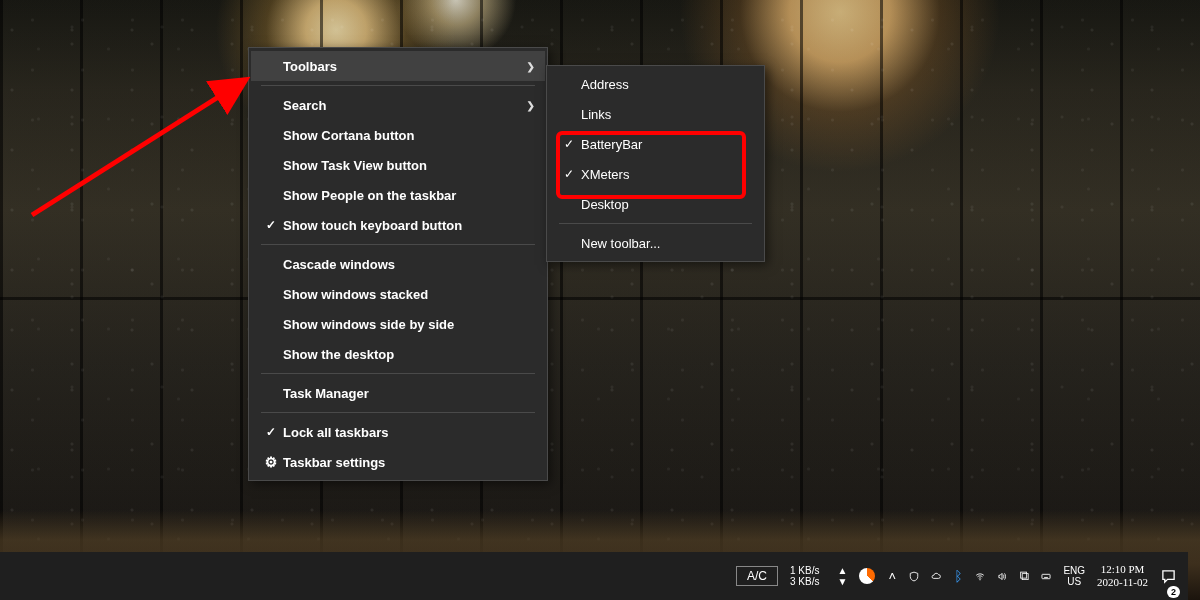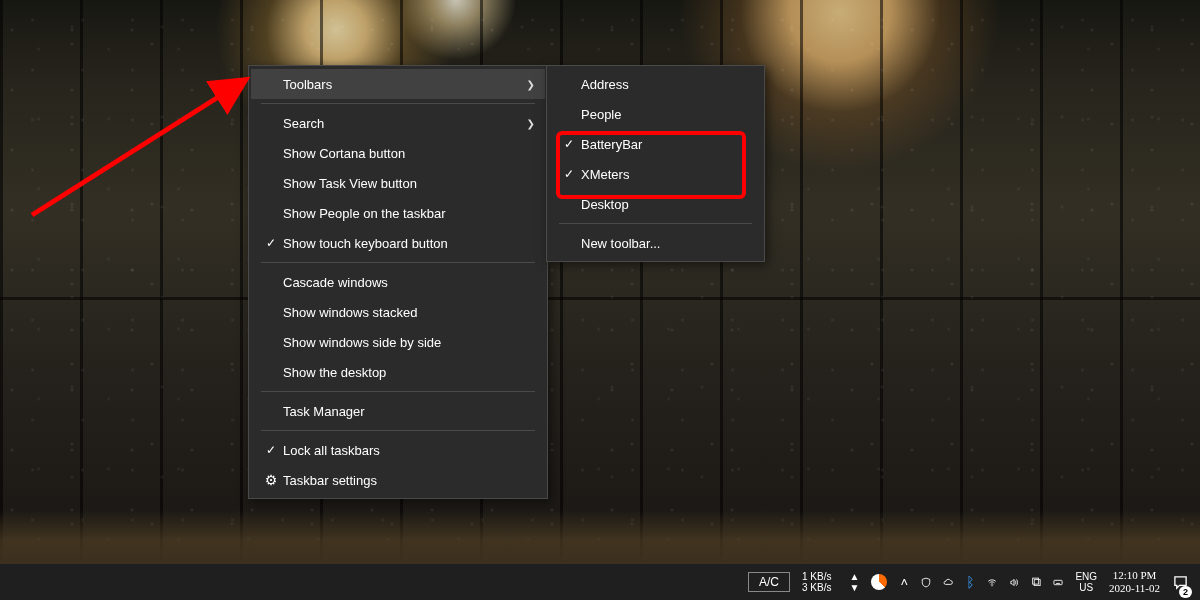--- a/index.html
+++ b/index.html
@@ -38,21 +38,21 @@
 
   
   .context-menu, .submenu {
     position: absolute;
     background: #2b2b2b;
     border: 1px solid #4a4a4a;
     padding: 3px 2px;
     box-shadow: 3px 3px 10px rgba(0,0,0,0.5);
     color: #fff;
   }
-  .context-menu { left: 248px; top: 65px; width: 300px; }
+  .context-menu { left: 248px; top: 47px; width: 300px; font-weight: bold; }
   .submenu      { left: 546px; top: 65px; width: 219px; }
 
   .menu-item {
     display: flex; align-items: center;
     height: 30px;
     padding: 0 30px 0 8px;
     cursor: default;
     position: relative;
     white-space: nowrap;
   }
@@ -79,21 +79,21 @@
   }
   .anno-box {
     position: absolute;
     border: 4px solid #ff0000;
     border-radius: 6px;
     pointer-events: none;
   }
 
   
   .taskbar {
-    position: absolute; left: 0; right: 0; bottom: 0; height: 36px;
+    position: absolute; left: 0; right: 12px; bottom: 0; height: 48px;
     background: #1f1f1f;
     display: flex; align-items: center;
     color: #fff;
     font-size: 12px;
   }
   .task-spacer { flex: 1; }
   .tray { display: flex; align-items: center; height: 100%; }
   .tray > div { display: flex; align-items: center; justify-content: center; height: 100%; padding: 0 6px; }
   .tray-icon { width: 22px; font-size: 13px; color: #fff; }
   .batterybar-box { border: 1px solid #888; padding: 2px 10px; font-size: 12px; }
@@ -180,21 +180,21 @@
   </div>
 </div>
 
 <div class="submenu">
   <div class="menu-item">
     <span class="chk"></span>
     <span class="lbl">Address</span>
   </div>
   <div class="menu-item">
     <span class="chk"></span>
-    <span class="lbl">People</span>
+    <span class="lbl">Links</span>
   </div>
   <div class="menu-item">
     <span class="chk">✓</span>
     <span class="lbl">BatteryBar</span>
   </div>
   <div class="menu-item">
     <span class="chk">✓</span>
     <span class="lbl">XMeters</span>
   </div>
   <div class="menu-item">

